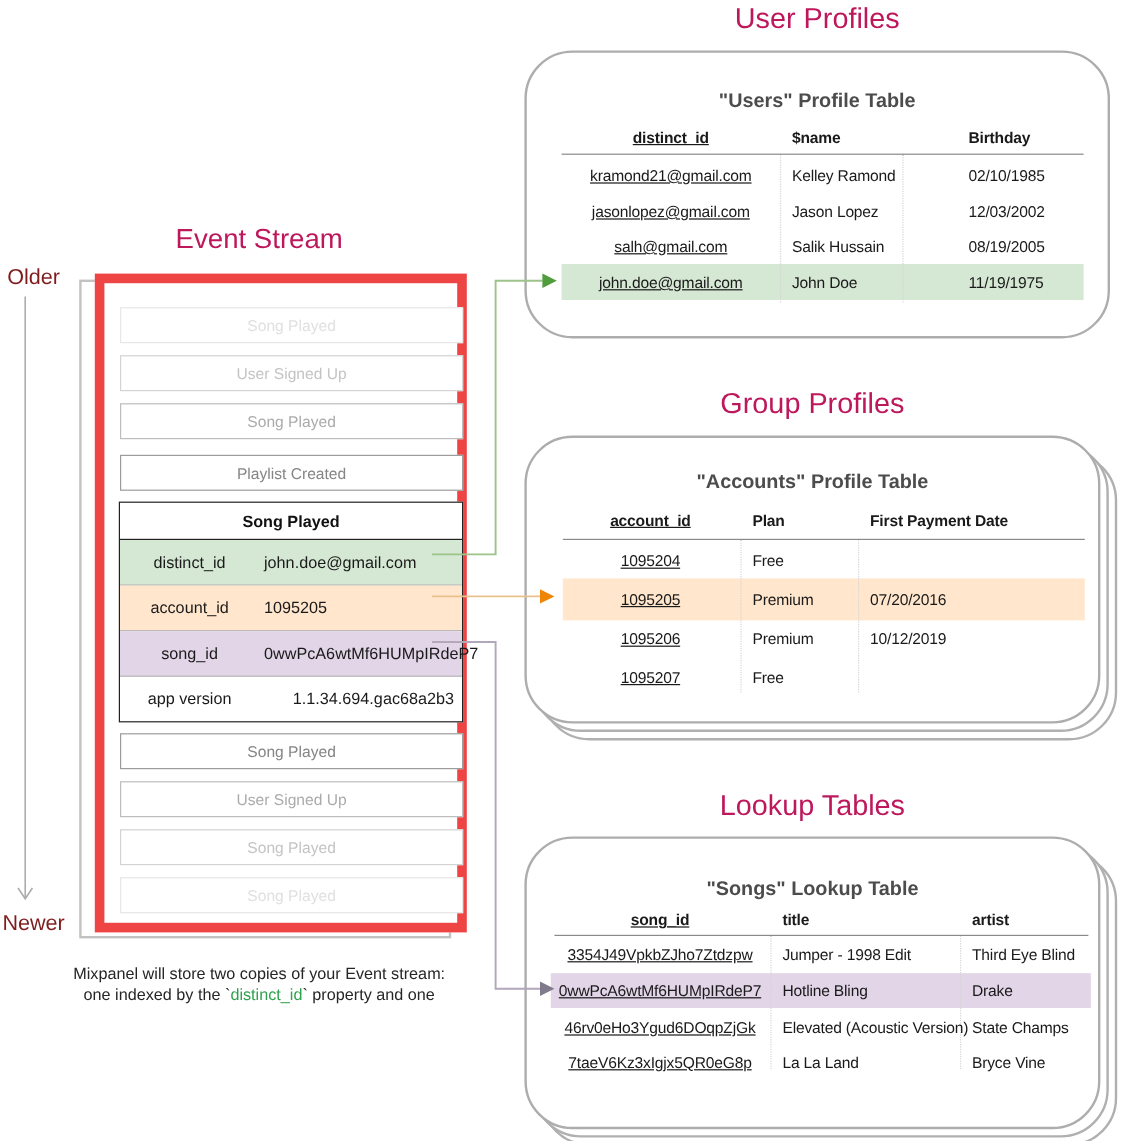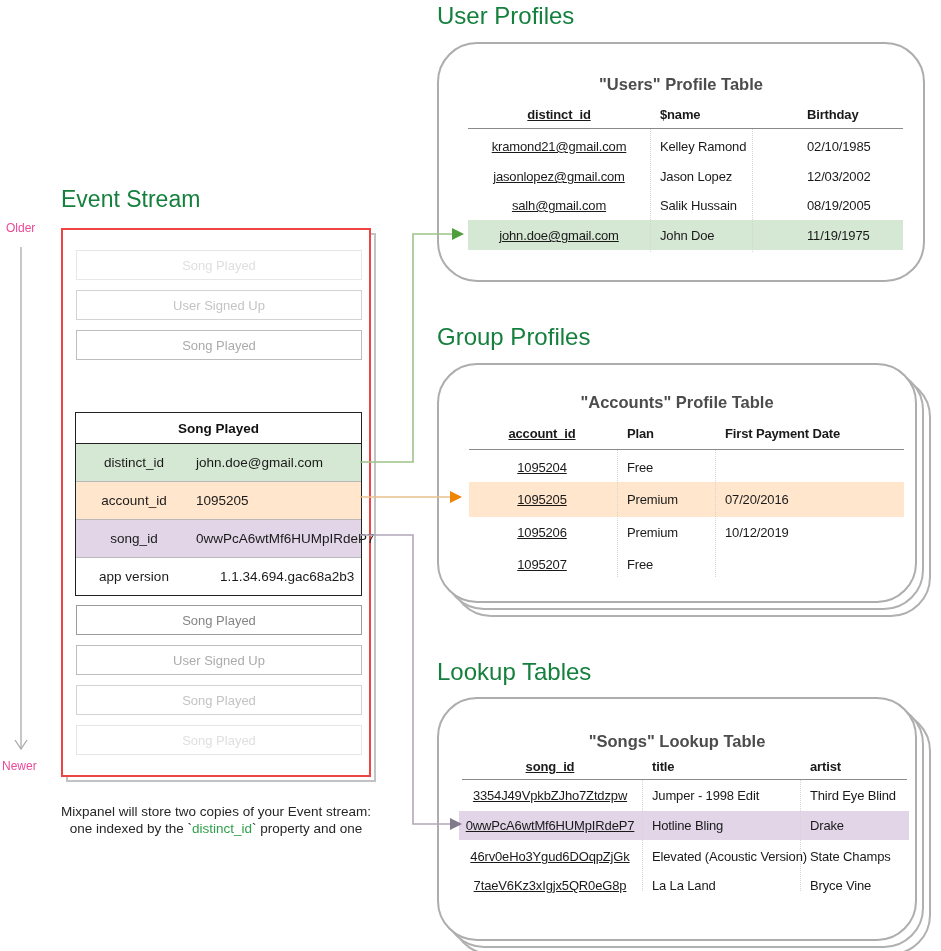--- a/index.html
+++ b/index.html
@@ -1,35 +1,35 @@
 <!DOCTYPE html>
 <html style="--green-hl: #d5e8d4; --orange-hl: #ffe6cc; --purple-hl: #e1d5e7; --green-line: #9dc38b; --green-head: #4f9d3d; --orange-line: #eac18d; --orange-head: #ef8505; --purple-line: #b3a7ba; --purple-head: #81798c; --cap-green: #2fa14d; --cap-orange: #f7941e;"><head>
 <meta charset="utf-8">
 <style>
   html,body{margin:0;padding:0;background:#fff;}
   .canvas{position:relative;width:941px;height:951px;background:#fff;overflow:hidden;
           font-family:"Liberation Sans",sans-serif;color:#1a1a1a;}
 
   
-  .big-title{position:absolute;text-align:left;font-size:24px;color:#15803d;white-space:nowrap;}
+  .big-title{position:absolute;text-align:center;font-size:24px;color:#be185d;white-space:nowrap;}
   .t-es{left:61px;top:186px;width:310px;font-size:23px;}
   .t-up{left:437px;top:2px;width:488px;}
   .t-gp{left:437px;top:323px;width:480px;}
   .t-lt{left:437px;top:658px;width:480px;}
 
   
-  .tl-label{position:absolute;font-size:12px;color:#ec4899;}
+  .tl-label{position:absolute;font-size:18px;color:#7f1d1d;}
   .tl-older{left:6px;top:221px;}
   .tl-newer{left:2px;top:759px;}
 
   
   .es-ghost{position:absolute;left:66px;top:233px;width:310px;height:549px;
             border:2px solid #c2c2c2;box-sizing:border-box;background:#fff;}
-  .es-box{position:absolute;left:61px;top:228px;width:310px;height:549px;
-          border:2px solid #ef4444;box-sizing:border-box;background:#fff;}
+  .es-box{position:absolute;left:79px;top:228px;width:310px;height:549px;
+          border:8px solid #ef4444;box-sizing:border-box;background:#fff;}
   .ev{position:absolute;left:13px;width:286px;height:30px;box-sizing:border-box;
       border:1px solid;background:#fff;display:flex;align-items:center;justify-content:center;
       font-size:13px;white-space:nowrap;}
   .s1{border-color:#e7e7e7;color:#e0e0e0;}
   .s2{border-color:#d3d3d3;color:#c4c4c4;}
   .s3{border-color:#bdbdbd;color:#ababab;}
   .s4{border-color:#9c9c9c;color:#858585;}
   .e1{top:20px}.e2{top:60px}.e3{top:100px}.e4{top:143px}
   .e6{top:375px}.e7{top:415px}.e8{top:455px}.e9{top:495px}
 
@@ -131,20 +131,21 @@
   <div class="big-title t-gp">Group Profiles</div>
 
   <div class="tl-label tl-older">Older</div>
   <div class="tl-label tl-newer">Newer</div>
 
   <div class="es-ghost"></div>
   <div class="es-box">
     <div class="ev s1 e1">Song Played</div>
     <div class="ev s2 e2">User Signed Up</div>
     <div class="ev s3 e3">Song Played</div>
+    <div class="ev s4 e4">Playlist Created</div>
 
     <div class="ev-card">
       <div class="ev-header">Song Played</div>
       <div class="prop bg-green">
         <span class="k">distinct_id</span>
         <span class="v">john.doe@gmail.com</span>
       </div>
       <div class="prop bg-orange">
         <span class="k">account_id</span>
         <span class="v">1095205</span>

